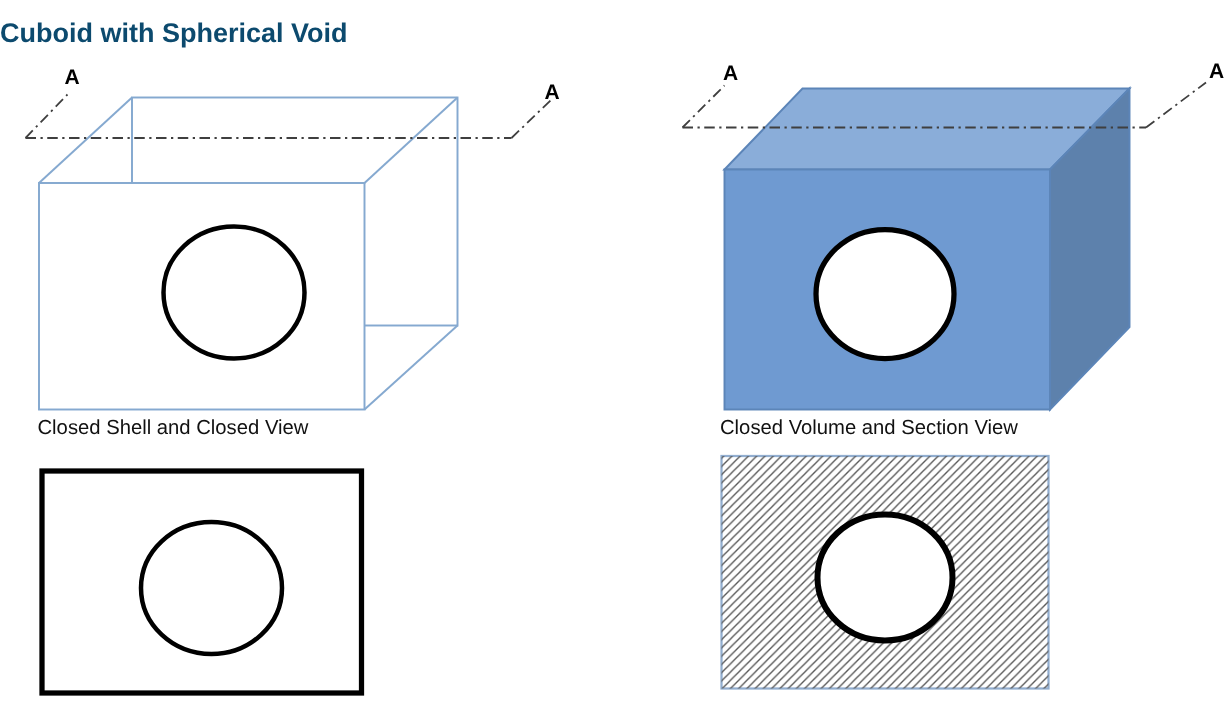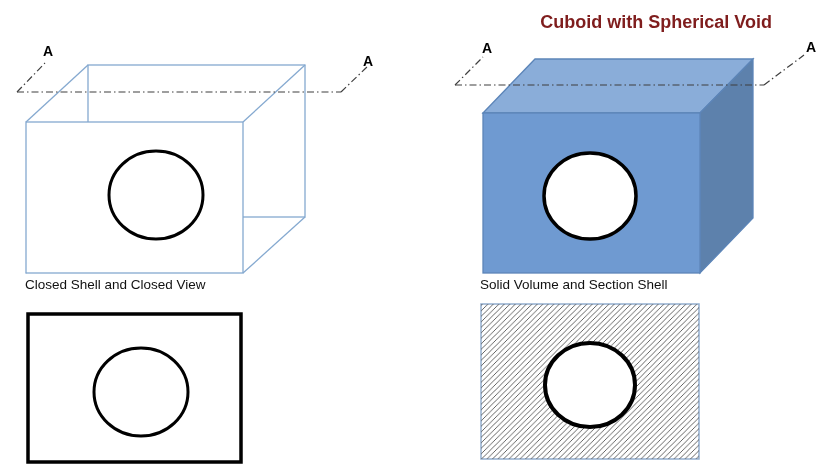--- a/index.html
+++ b/index.html
@@ -8,24 +8,24 @@
     width: 820px;
     height: 475px;
     background: #ffffff;
     overflow: hidden;
     font-family: "Liberation Sans", sans-serif;
   }
   .diagram-title {
     position: absolute;
     left: 0; top: 12px;
     width: 772px;
-    text-align: right;
+    text-align: left;
     font-size: 18px;
     font-weight: bold;
-    color: #7f1d1d;
+    color: #0c4a6e;
   }
   .caption {
     position: absolute;
     top: 277px;
     font-size: 13.5px;
     color: #111;
   }
   .caption-left  { left: 25px; }
   .caption-right { left: 480px; }
   svg { position: absolute; left: 0; top: 0; }
@@ -88,15 +88,15 @@
     </g>
 
     <g>
       <rect x="481" y="304" width="218" height="155" fill="#ffffff" stroke-width="1.5" stroke="#92aed0"></rect>
       <rect x="481" y="304" width="218" height="155" fill="url(#hatch)" stroke="none"></rect>
       <ellipse cx="590" cy="385" rx="45" ry="42" fill="#ffffff" stroke-width="4" stroke="#000000"></ellipse>
     </g>
   </svg>
 
   <div class="caption caption-left">Closed Shell and Closed View</div>
-  <div class="caption caption-right">Solid Volume and Section Shell</div>
+  <div class="caption caption-right">Closed Volume and Section View</div>
 
 </div>
 
 </body></html>

